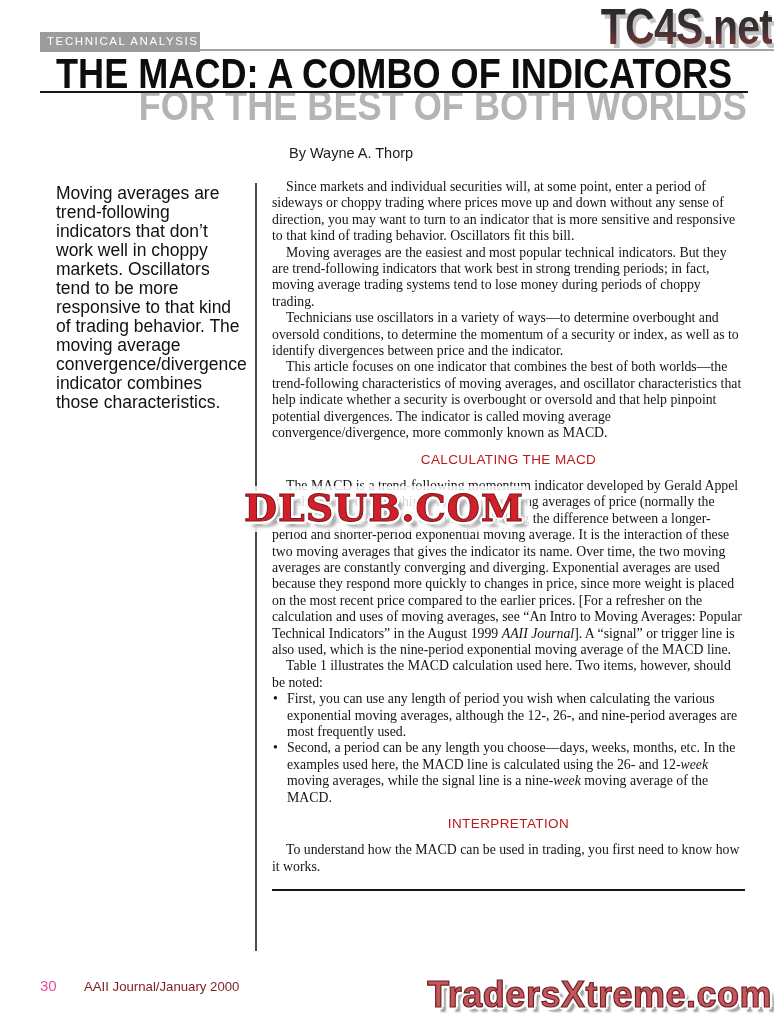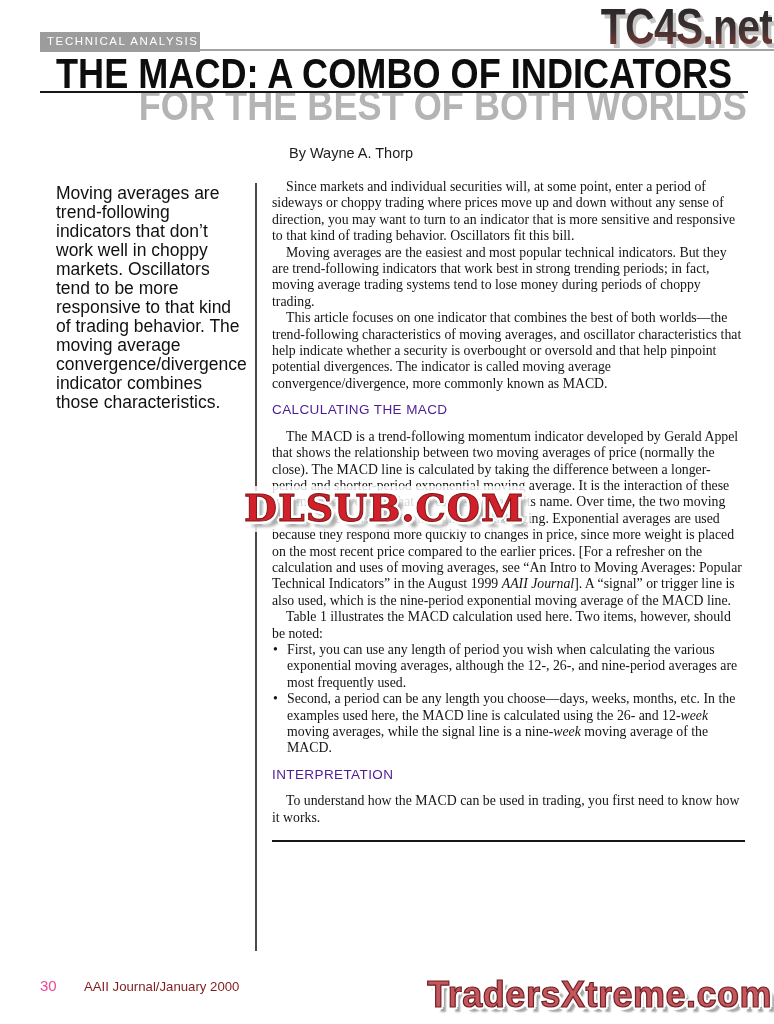--- a/index.html
+++ b/index.html
@@ -31,22 +31,22 @@
          font:400 14.5px/1.2 "Liberation Sans",sans-serif;}
 
   
   .pullquote{position:absolute;left:56px;top:184px;width:192px;color:#101010;
          font:400 17.5px/19px "Liberation Sans",sans-serif;}
   .vrule{position:absolute;left:255px;top:183px;width:2px;height:768px;background:#4a4a4a;}
 
   .body-col{position:absolute;left:272px;top:179px;width:473px;color:#141414;
          font:400 13.8px/16.4px "Liberation Serif",serif;text-align:left;}
   .body-col p{margin:0;text-indent:14px;}
-  .body-col h2{font:400 13.5px/16.4px "Liberation Sans",sans-serif;color:#4c1d95;
-         letter-spacing:0.4px;margin:10px 0;font-weight:400;}
+  .body-col h2{font:400 13.5px/16.4px "Liberation Sans",sans-serif;color:#b91c1c;
+         letter-spacing:0.4px;margin:10px 0;font-weight:400;text-align:center;}
   .body-col ul{margin:0;padding:0;list-style:none;}
   .body-col li{position:relative;padding-left:15px;}
   .body-col li::before{content:"\2022";position:absolute;left:1px;}
   .bio-rule{margin-top:14px;border-top:2px solid #161616;height:0;}
   .bio{font:italic 400 13px/15.5px "Liberation Sans",sans-serif;color:#222;
        text-align:justify;margin-top:5px !important;text-indent:10px !important;}
 
   
   .wm-mid{position:absolute;left:238px;top:486px;z-index:10;
       font:700 38px/1.1 "DejaVu Serif",serif;letter-spacing:1px;color:#d1202a;
@@ -83,20 +83,21 @@
   <div class="title-rule"></div>
   <div class="subtitle">FOR THE BEST OF BOTH WORLDS</div>
   <div class="byline">By Wayne A. Thorp</div>
 
   <aside class="pullquote">Moving averages are trend-following indicators that don’t work well in choppy markets. Oscillators tend to be more responsive to that kind of trading behavior. The moving average convergence/divergence indicator combines those characteristics.</aside>
   <div class="vrule"></div>
 
   <main class="body-col">
     <p>Since markets and individual securities will, at some point, enter a period of sideways or choppy trading where prices move up and down without any sense of direction, you may want to turn to an indicator that is more sensitive and responsive to that kind of trading behavior. Oscillators fit this bill.</p>
     <p>Moving averages are the easiest and most popular technical indicators. But they are trend-following indicators that work best in strong trending periods; in fact, moving average trading systems tend to lose money during periods of choppy trading.</p>
+    <p>Technicians use oscillators in a variety of ways—to determine overbought and oversold conditions, to determine the momentum of a security or index, as well as to identify divergences between price and the indicator.</p>
     <p>This article focuses on one indicator that combines the best of both worlds—the trend-following characteristics of moving averages, and oscillator characteristics that help indicate whether a security is overbought or oversold and that help pinpoint potential divergences. The indicator is called moving average convergence/divergence, more commonly known as MACD.</p>
 
     <h2>CALCULATING THE MACD</h2>
 
     <p><span>The MACD is a trend-following momentum indicator developed by Gerald Appel that shows the relationship between two moving averages of price (normally the close). The MACD line is calculated by taking the difference between a longer-period and shorter-period exponential moving average. It is the interaction of these two moving averages that gives the indicator its name. Over time, the two moving averages are constantly converging and diverging. Exponential averages are used because they respond more quickly to changes in price, since more weight is placed on the most recent price compared to the earlier prices. [For a refresher on the calculation and uses of moving averages, see “An Intro to Moving Averages: Popular Technical Indicators” in the August 1999 </span><em>AAII Journal</em><span>]. A “signal” or trigger line is also used, which is the nine-period exponential moving average of the MACD line.</span></p>
     <p>Table 1 illustrates the MACD calculation used here. Two items, however, should be noted:</p>
 
     <ul>
       <li><span>First, you can use any length of period you wish when calculating the various exponential moving averages, although the 12-, 26-, and nine-period averages are most frequently used.</span></li>
       <li><span>Second, a period can be any length you choose—days, weeks, months, etc. In the examples used here, the MACD line is calculated using the 26- and 12-</span><em>week</em><span> moving averages, while the signal line is a nine-</span><em>week</em><span> moving average of the MACD.</span></li>

